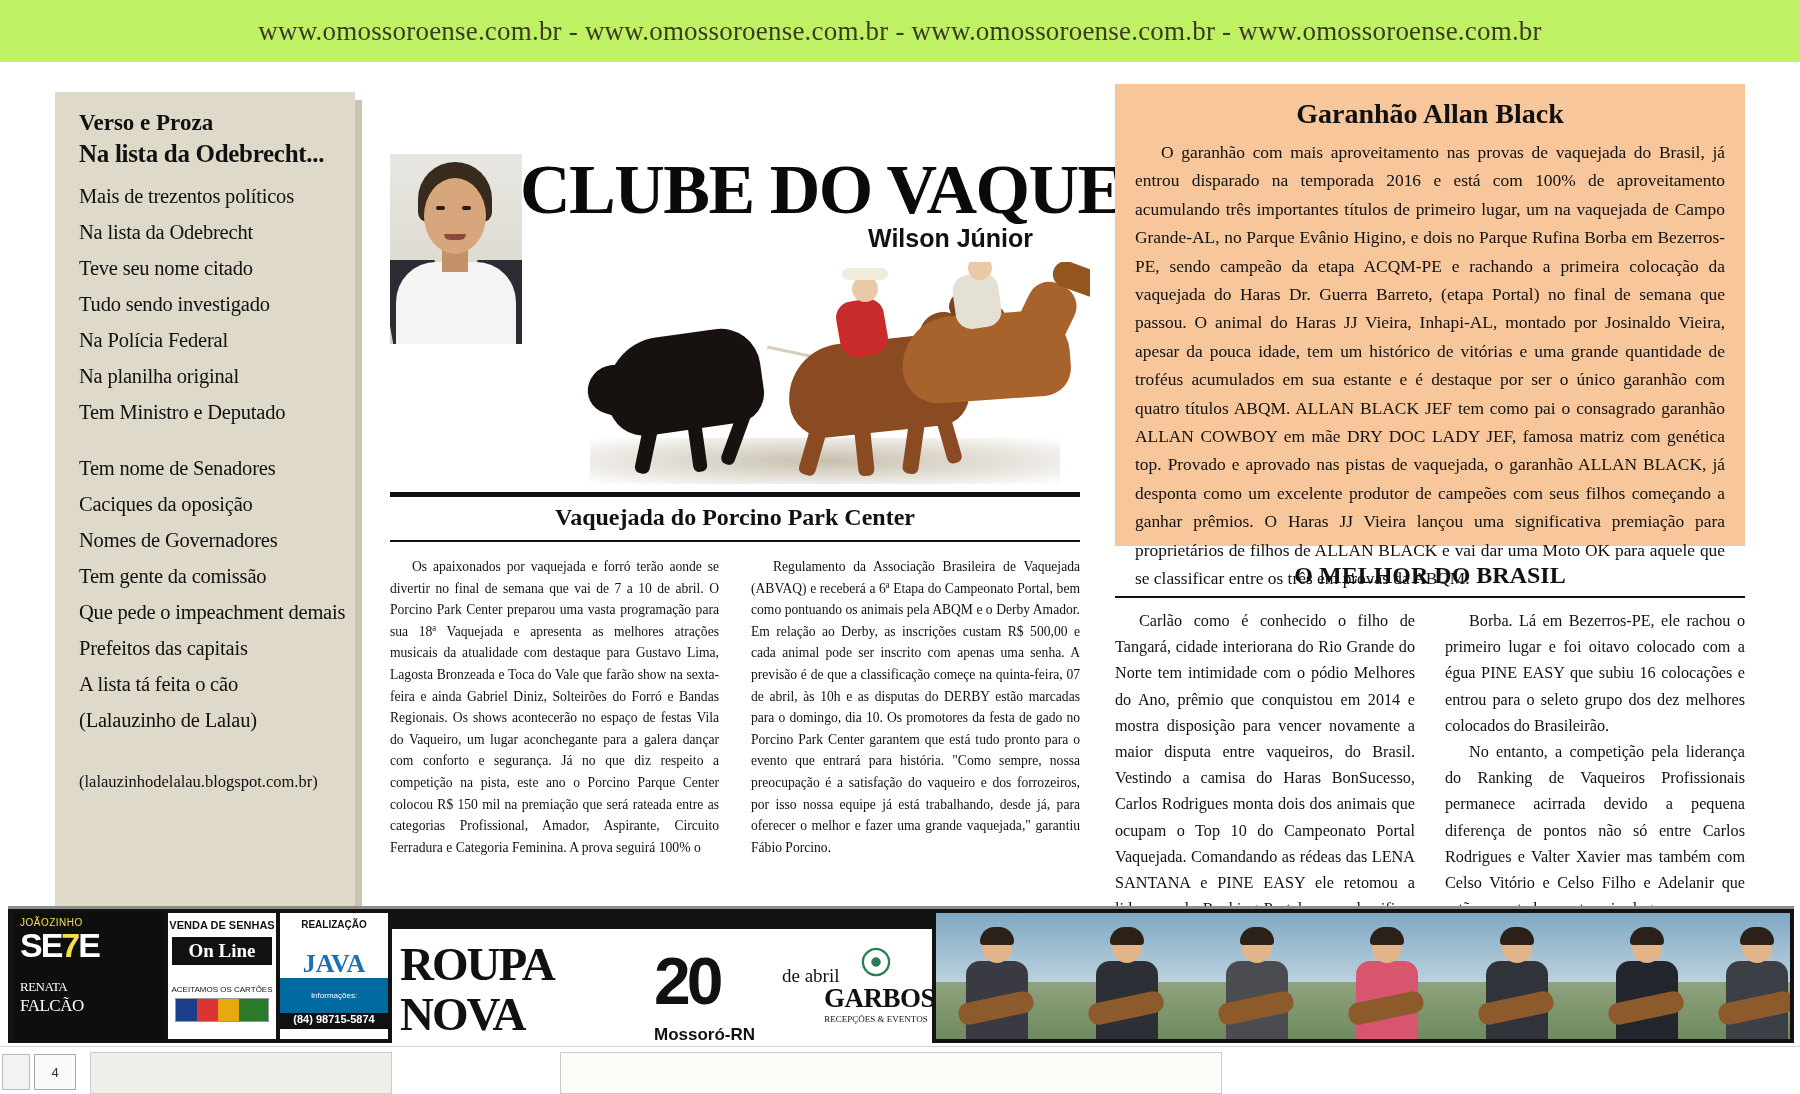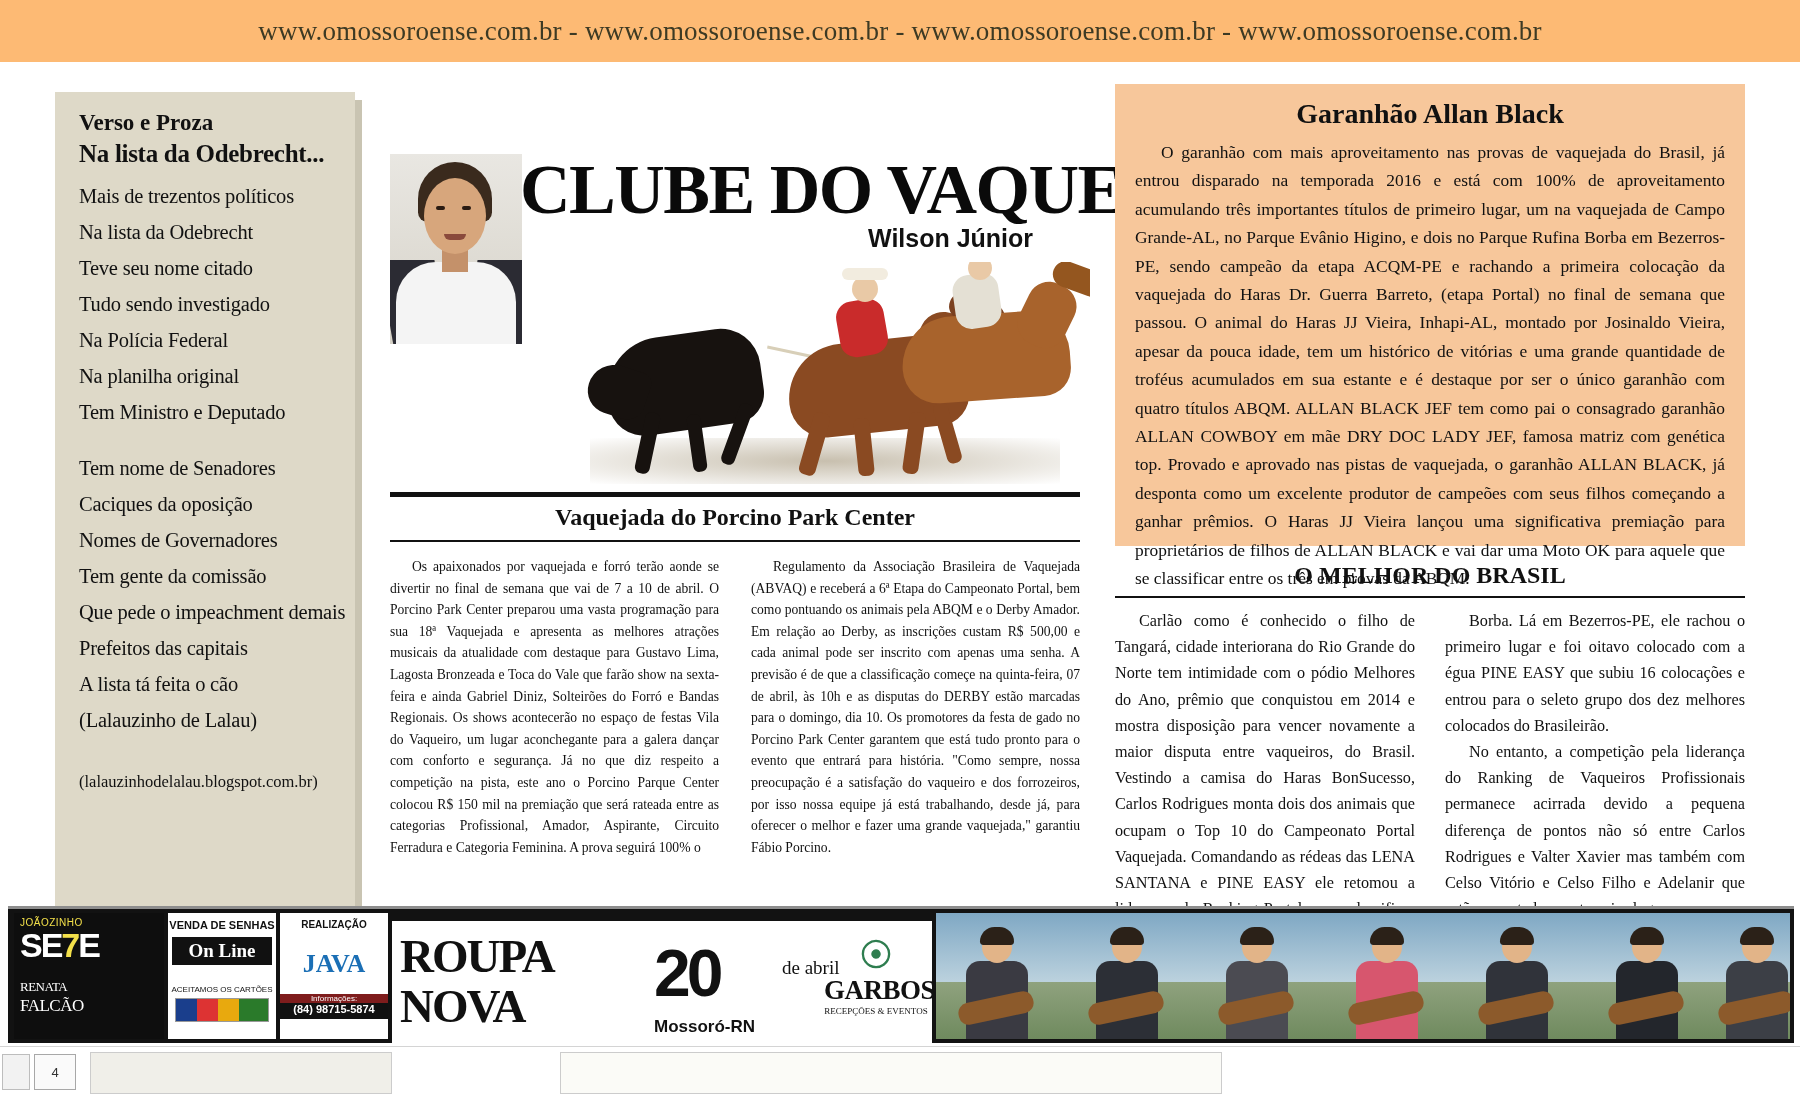--- a/index.html
+++ b/index.html
@@ -19,21 +19,21 @@
     height: 1094px;
     background: #ffffff;
   }
 
   
   .top-banner {
     position: absolute;
     left: 0; top: 0;
     width: 1800px;
     height: 62px;
-    background: #fdba74;
+    background: #bef264;
     display: flex;
     align-items: center;
     justify-content: center;
     overflow: hidden;
   }
   .top-banner .url-strip {
     font-family: "Liberation Serif", serif;
     font-size: 27px;
     color: #3d3a24;
     white-space: nowrap;
@@ -428,28 +428,28 @@
   }
   .ad-java .t1 {
     font-family: "Liberation Sans", sans-serif; font-weight: bold; font-size: 10px; margin-top: 6px;
   }
   .ad-java .logo {
     font-family: "Liberation Serif", serif; font-weight: bold; font-size: 26px;
     color: #1b6fb5; line-height: 28px; margin-top: 20px;
   }
   .ad-java .t3 {
     font-family: "Liberation Sans", sans-serif; font-size: 8px;
-    background: #7f1d1d; color: #fff; margin-top: 16px; padding: 0 2px;
+    background: #0369a1; color: #fff; padding: 13px 2px;
   }
   .ad-java .t4 {
     font-family: "Liberation Sans", sans-serif; font-weight: bold; font-size: 11px;
     background: #111; color: #fff; padding-bottom: 4px;
   }
   .ad-main {
-    position: absolute; left: 384px; top: 12px; width: 540px; height: 126px;
+    position: absolute; left: 384px; top: 20px; width: 540px; height: 126px;
     background: #ffffff; color: #111;
   }
   .ad-roupa {
     position: absolute; left: 8px; top: 10px;
     font-family: "Liberation Serif", serif; font-weight: bold;
     font-size: 47px; line-height: 50px; color: #111; letter-spacing: -2px;
   }
   .ad-20 {
     position: absolute; left: 262px; top: 14px;
     font-family: "Liberation Sans", sans-serif; font-weight: bold;

